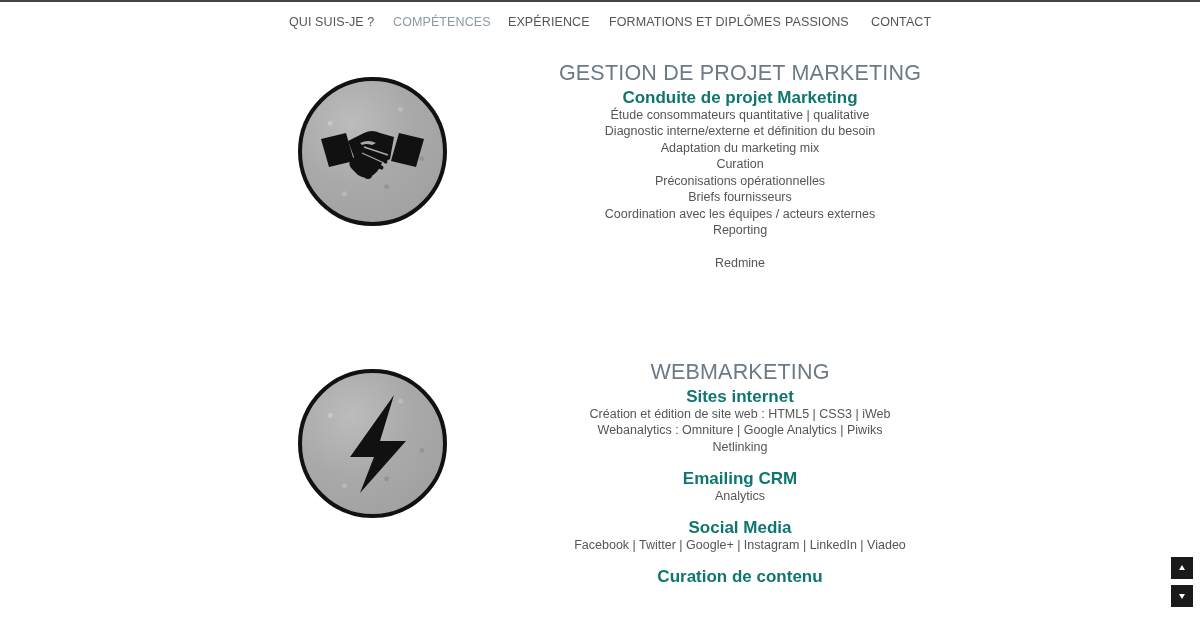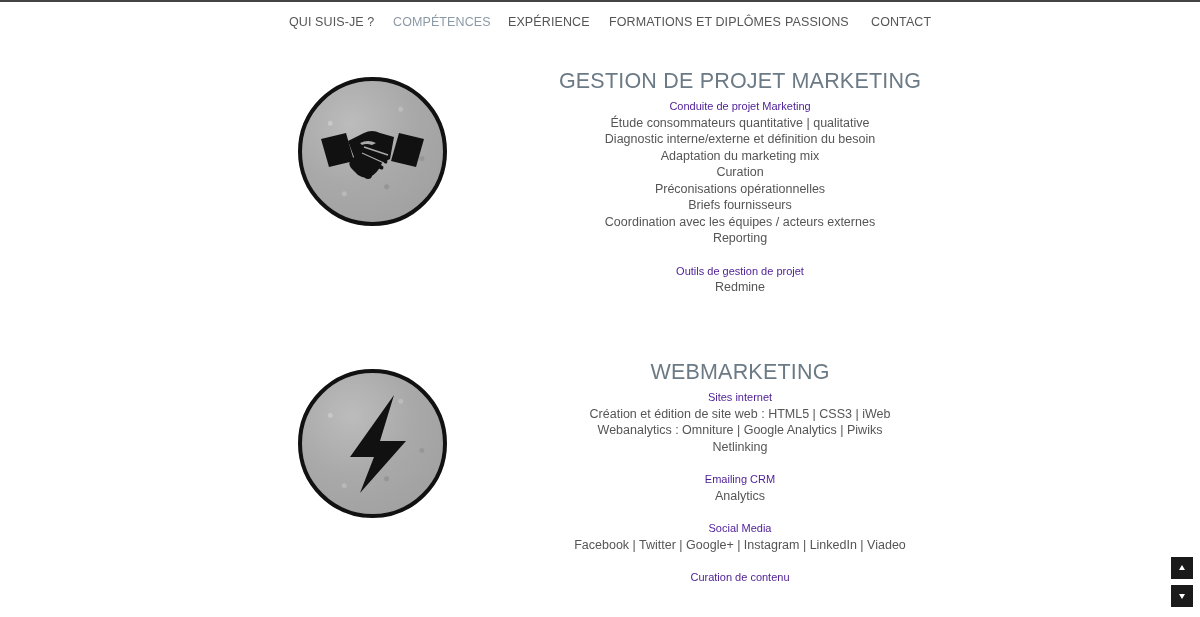--- a/index.html
+++ b/index.html
@@ -21,21 +21,21 @@
         radial-gradient(circle at 70% 20%, rgba(255,255,255,0.2) 0 2px, transparent 3px),
         radial-gradient(circle at 60% 75%, rgba(80,80,80,0.2) 0 2px, transparent 3px),
         radial-gradient(circle at 30% 80%, rgba(255,255,255,0.2) 0 2px, transparent 3px),
         radial-gradient(circle at 85% 55%, rgba(80,80,80,0.18) 0 2px, transparent 3px);
     }
     .icon-circle svg { position: absolute; left: 0; top: 0; width: 141px; height: 141px; }
 
     .content { position: absolute; left: 540px; width: 400px; text-align: center; }
     .content h2 { font-weight: normal; font-size: 21.5px; color: #6b7a85; letter-spacing: 0.2px; line-height: 26px; margin-bottom: 4px; }
     .content .group { margin-bottom: 16px; }
-    .content .group-title { font-weight: normal; font-size: 11px; color: #4c1d95; line-height: 16.5px; }
+    .content .group-title { font-weight: bold; font-size: 17px; color: #0f766e; line-height: 16.5px; }
     .content .item { font-size: 12.5px; color: #555555; line-height: 16.5px; }
 
     .scroll-btn { position: absolute; left: 1171px; width: 22px; height: 22px; background: #1a1a1a; cursor: pointer; }
     .scroll-btn span { position: absolute; left: 0; top: 0; width: 22px; height: 22px; }
     .tri-up { width: 0; height: 0; position: absolute; left: 8px; top: 8px; border-left: 3.5px solid transparent; border-right: 3.5px solid transparent; border-bottom: 5px solid #ffffff; }
     .tri-down { width: 0; height: 0; position: absolute; left: 8px; top: 9px; border-left: 3.5px solid transparent; border-right: 3.5px solid transparent; border-top: 5px solid #ffffff; }
   </style>
 </head>
 <body>
 
@@ -63,35 +63,34 @@
       <path d="M58,62 Q66,58 74,62 L70,64 Q64,62 60,64 Z" fill="#a9a9a9"></path>
       <circle cx="54" cy="84" r="4" fill="#111"></circle>
       <circle cx="60" cy="90" r="4" fill="#111"></circle>
       <circle cx="66" cy="94" r="4" fill="#111"></circle>
       <rect x="70" y="76" width="16" height="4" rx="2" transform="rotate(25 78 78)" fill="#111"></rect>
       <rect x="66" y="82" width="16" height="4" rx="2" transform="rotate(25 74 84)" fill="#111"></rect>
       <path d="M62,66 L86,74" stroke="#a9a9a9" stroke-width="1.5"></path>
       <path d="M60,72 L82,82" stroke="#a9a9a9" stroke-width="1.2"></path>
     </svg>
   </div>
-  <div class="content" style="top:68px">
+  <div class="content" style="top:60px">
     <h2>GESTION DE PROJET MARKETING</h2>
     <div class="group">
       <div class="group-title">Conduite de projet Marketing</div>
       <div class="item">Étude consommateurs quantitative | qualitative</div>
       <div class="item">Diagnostic interne/externe et définition du besoin</div>
       <div class="item">Adaptation du marketing mix</div>
       <div class="item">Curation</div>
       <div class="item">Préconisations opérationnelles</div>
       <div class="item">Briefs fournisseurs</div>
       <div class="item">Coordination avec les équipes / acteurs externes</div>
       <div class="item">Reporting</div>
     </div>
     <div class="group">
-      <div class="group-title">Outils de gestion de projet</div>
       <div class="item">Redmine</div>
     </div>
   </div>
 </section>
 
 <section class="section" style="top:0">
   <div class="icon-circle" style="top:369px">
     <div class="speckle"></div>
     <svg viewBox="0 0 141 141" xmlns="http://www.w3.org/2000/svg">
       <polygon points="92,22 48,84 72,84 58,120 104,68 78,68" fill="#111"></polygon>

